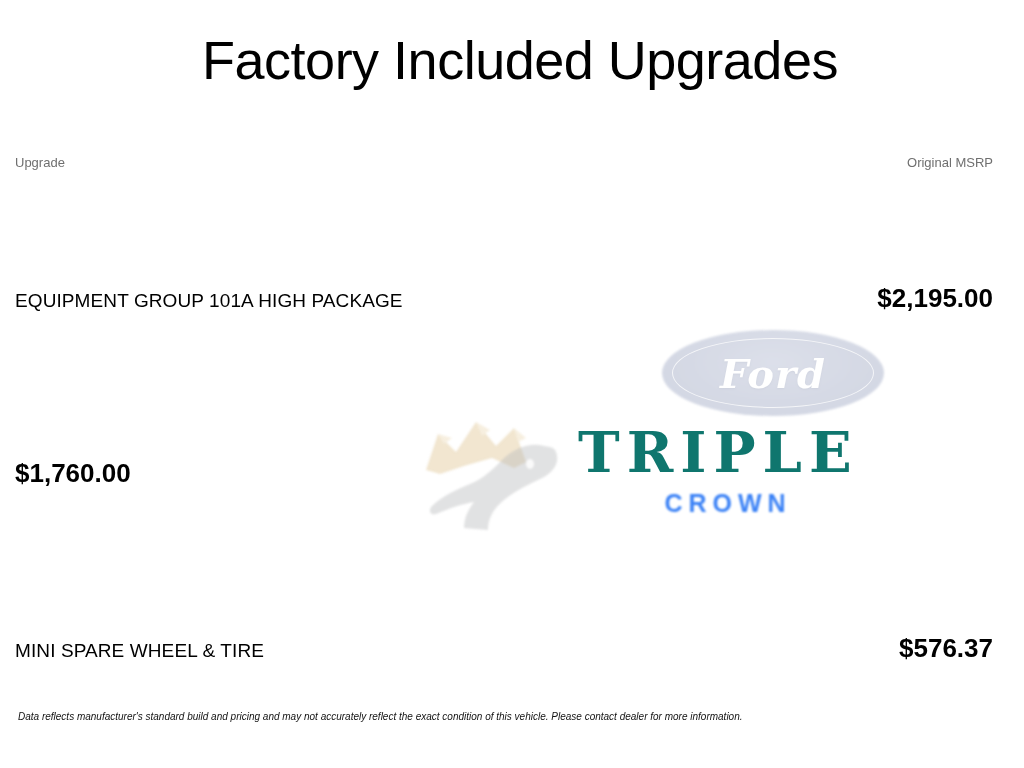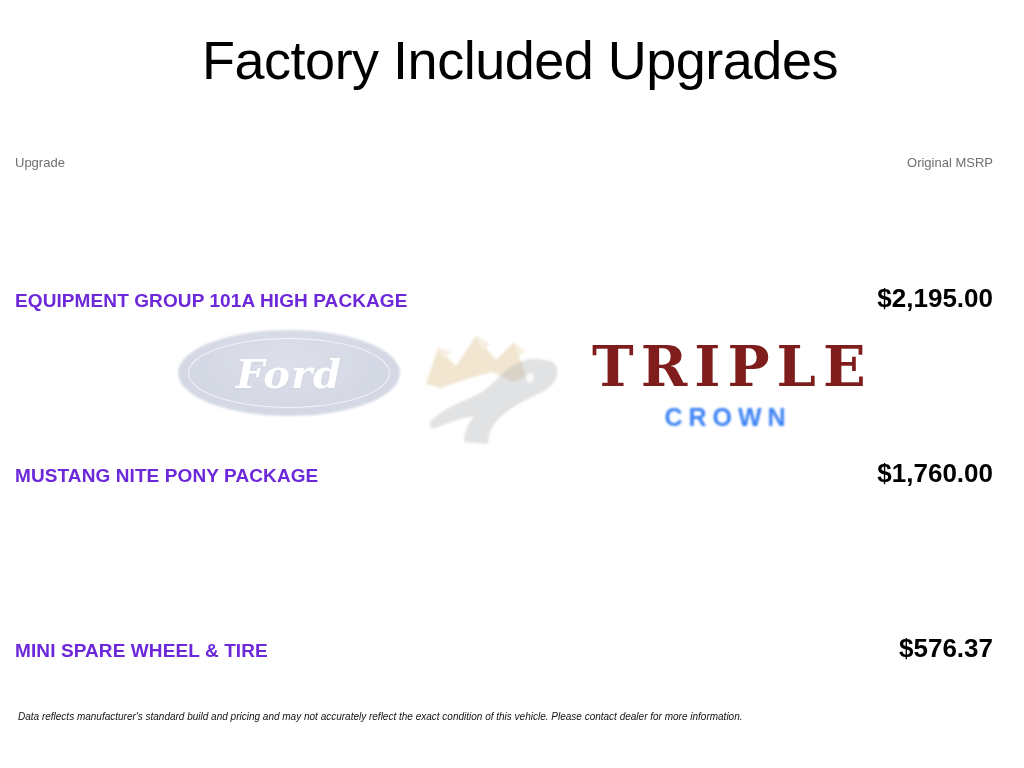--- a/index.html
+++ b/index.html
@@ -39,24 +39,25 @@
   }
 
   
   .watermark {
     position: absolute;
     left: 178px;
     top: 330px;
     width: 706px;
     height: 118px;
     display: flex;
-    align-items: flex-start;
+    align-items: flex-end;
     justify-content: flex-start;
     pointer-events: none;
     z-index: 0;
+    flex-direction: column;
   }
   .wm-ford {
     position: relative;
     width: 222px;
     height: 86px;
     flex: 0 0 auto;
     opacity: 0.40;
   }
   .wm-ford .oval {
     position: absolute;
@@ -120,25 +121,24 @@
     left: 160px;
     top: 8px;
     width: 306px;
     height: 104px;
   }
   .wm-triple-text {
     font-family: "DejaVu Serif", "Liberation Serif", serif;
     font-weight: 700;
     font-size: 56px;
     letter-spacing: 7px;
-    color: #7f1d1d;
+    color: #0f766e;
     line-height: 1;
     filter: blur(0.7px);
     white-space: nowrap;
-    margin-left: 14px;
   }
   .wm-crown-text {
     margin-top: 11px;
     text-align: center;
     font-family: "Liberation Sans", "DejaVu Sans", sans-serif;
     font-weight: 700;
     font-size: 25px;
     letter-spacing: 6px;
     color: #3b82f6;
     line-height: 1;
@@ -173,22 +173,22 @@
   }
   .row {
     display: flex;
     align-items: baseline;
     justify-content: space-between;
     height: 175px;
   }
   .row:first-child { height: 175px; }
   .cell-name {
     font-size: 19px;
-    font-weight: 700;
-    color: #6d28d9;
+    font-weight: 400;
+    color: #000000;
     letter-spacing: 0.1px;
     white-space: nowrap;
     padding-top: 102px;
   }
   .cell-price {
     font-size: 26px;
     font-weight: 700;
     color: #000000;
     text-align: right;
     white-space: nowrap;
@@ -257,21 +257,20 @@
     </div>
 
     <div class="table-body">
 
       <div class="row">
         <div class="cell-name">EQUIPMENT GROUP 101A HIGH PACKAGE</div>
         <div class="cell-price">$2,195.00</div>
       </div>
 
       <div class="row">
-        <div class="cell-name">MUSTANG NITE PONY PACKAGE</div>
         <div class="cell-price">$1,760.00</div>
       </div>
 
       <div class="row">
         <div class="cell-name">MINI SPARE WHEEL &amp; TIRE</div>
         <div class="cell-price">$576.37</div>
       </div>
 
     </div>
   </div>

